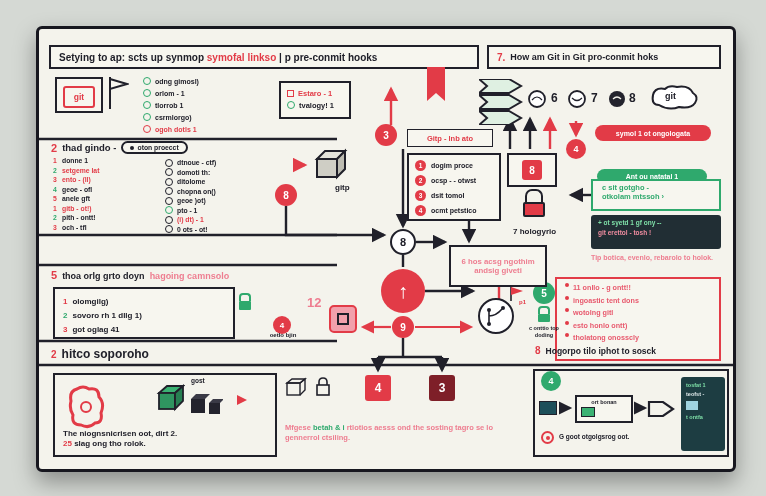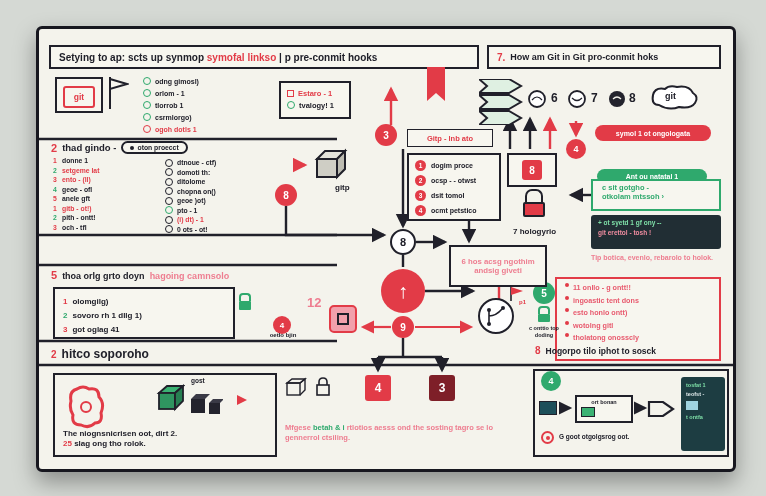--- a/index.html
+++ b/index.html
@@ -295,25 +295,25 @@
     <div class="rrow">
         <span class="dot"></span>
         <span>11 onllo - g ontt!!</span>
       </div>
     <div class="rrow">
         <span class="dot"></span>
         <span>ingoastic tent dons</span>
       </div>
     <div class="rrow">
         <span class="dot"></span>
-        <span>esto honlo ontt)</span>
+        <span>wotolng gitl</span>
       </div>
     <div class="rrow">
         <span class="dot"></span>
-        <span>wotolng gitl</span>
+        <span>esto honlo ontt)</span>
       </div>
     <div class="rrow">
         <span class="dot"></span>
         <span>tholatong onosscly</span>
       </div>
   </div>
   <div class="c circ" style="left:494px;top:253px;width:22px;height:22px;background:#2fa96d;color:#fff;font-size:10px">5</div>
   <div class="c" style="left:499px;top:277px;width:12px">
     <div style="width:8px;height:6px;border:2px solid #2fa96d;border-bottom:none;border-radius:4px 4px 0 0;margin:0 auto"></div>
     <div style="width:12px;height:8px;background:#2fa96d;border-radius:1px"></div>

